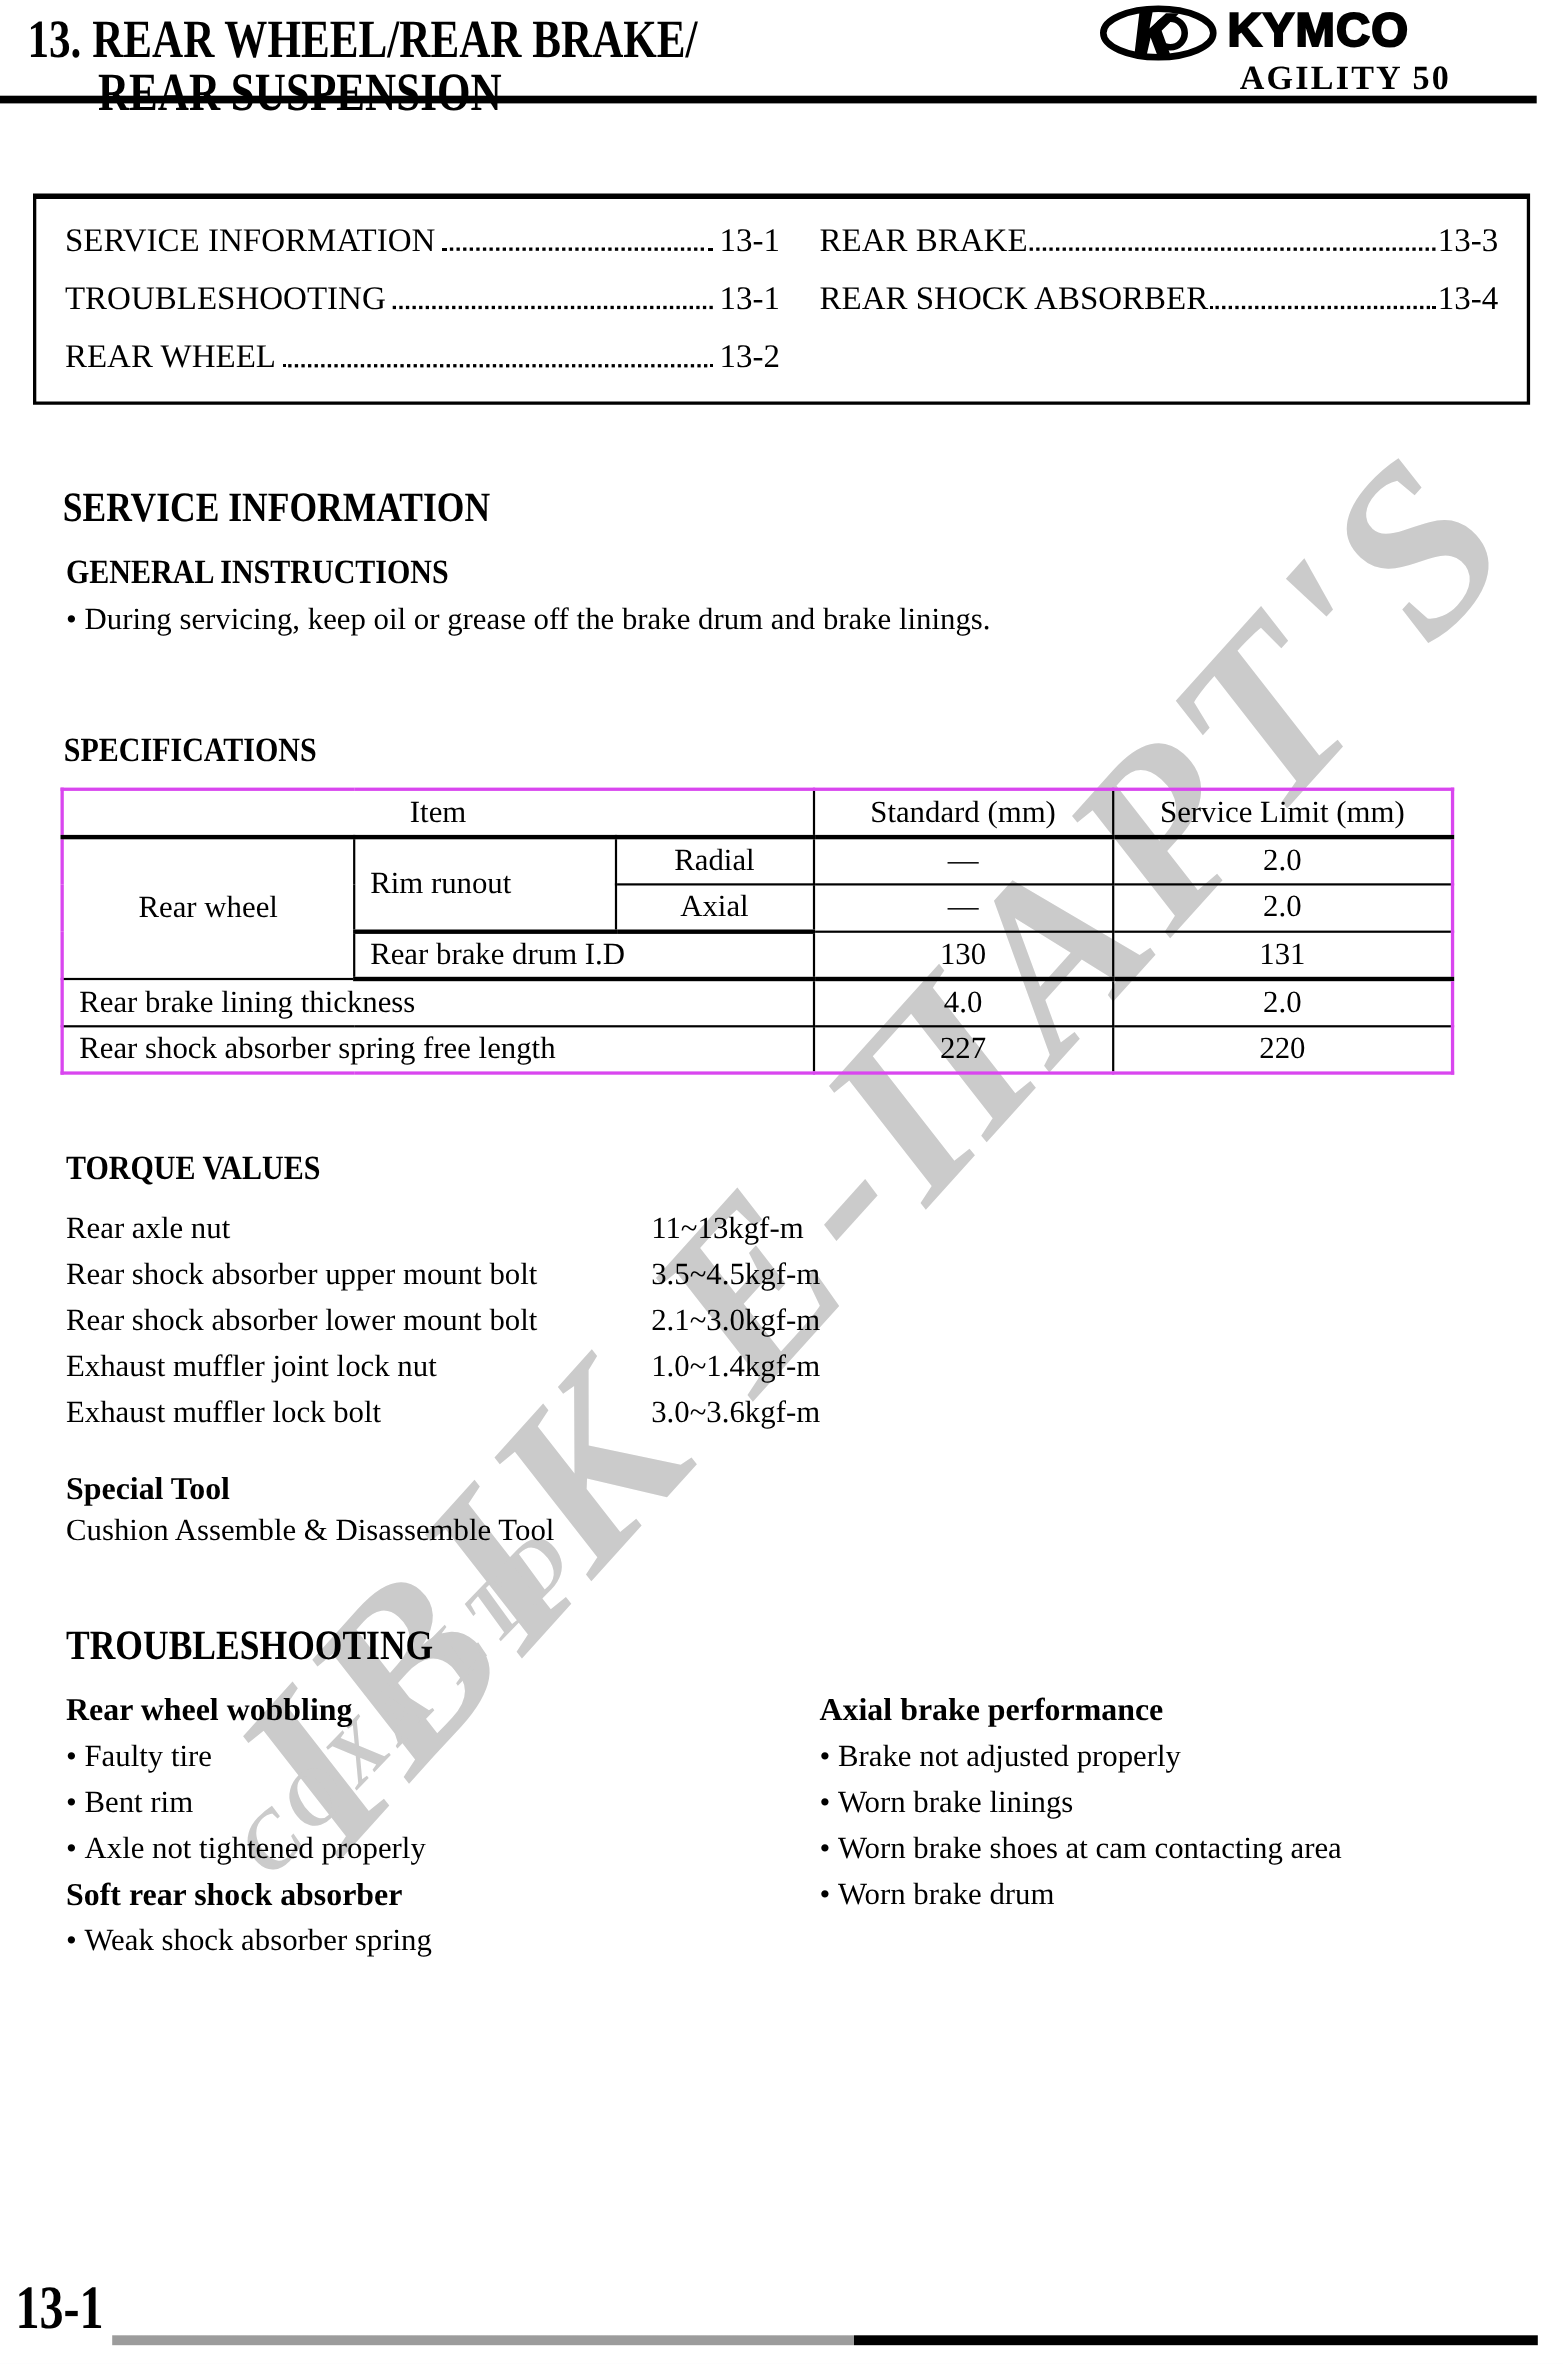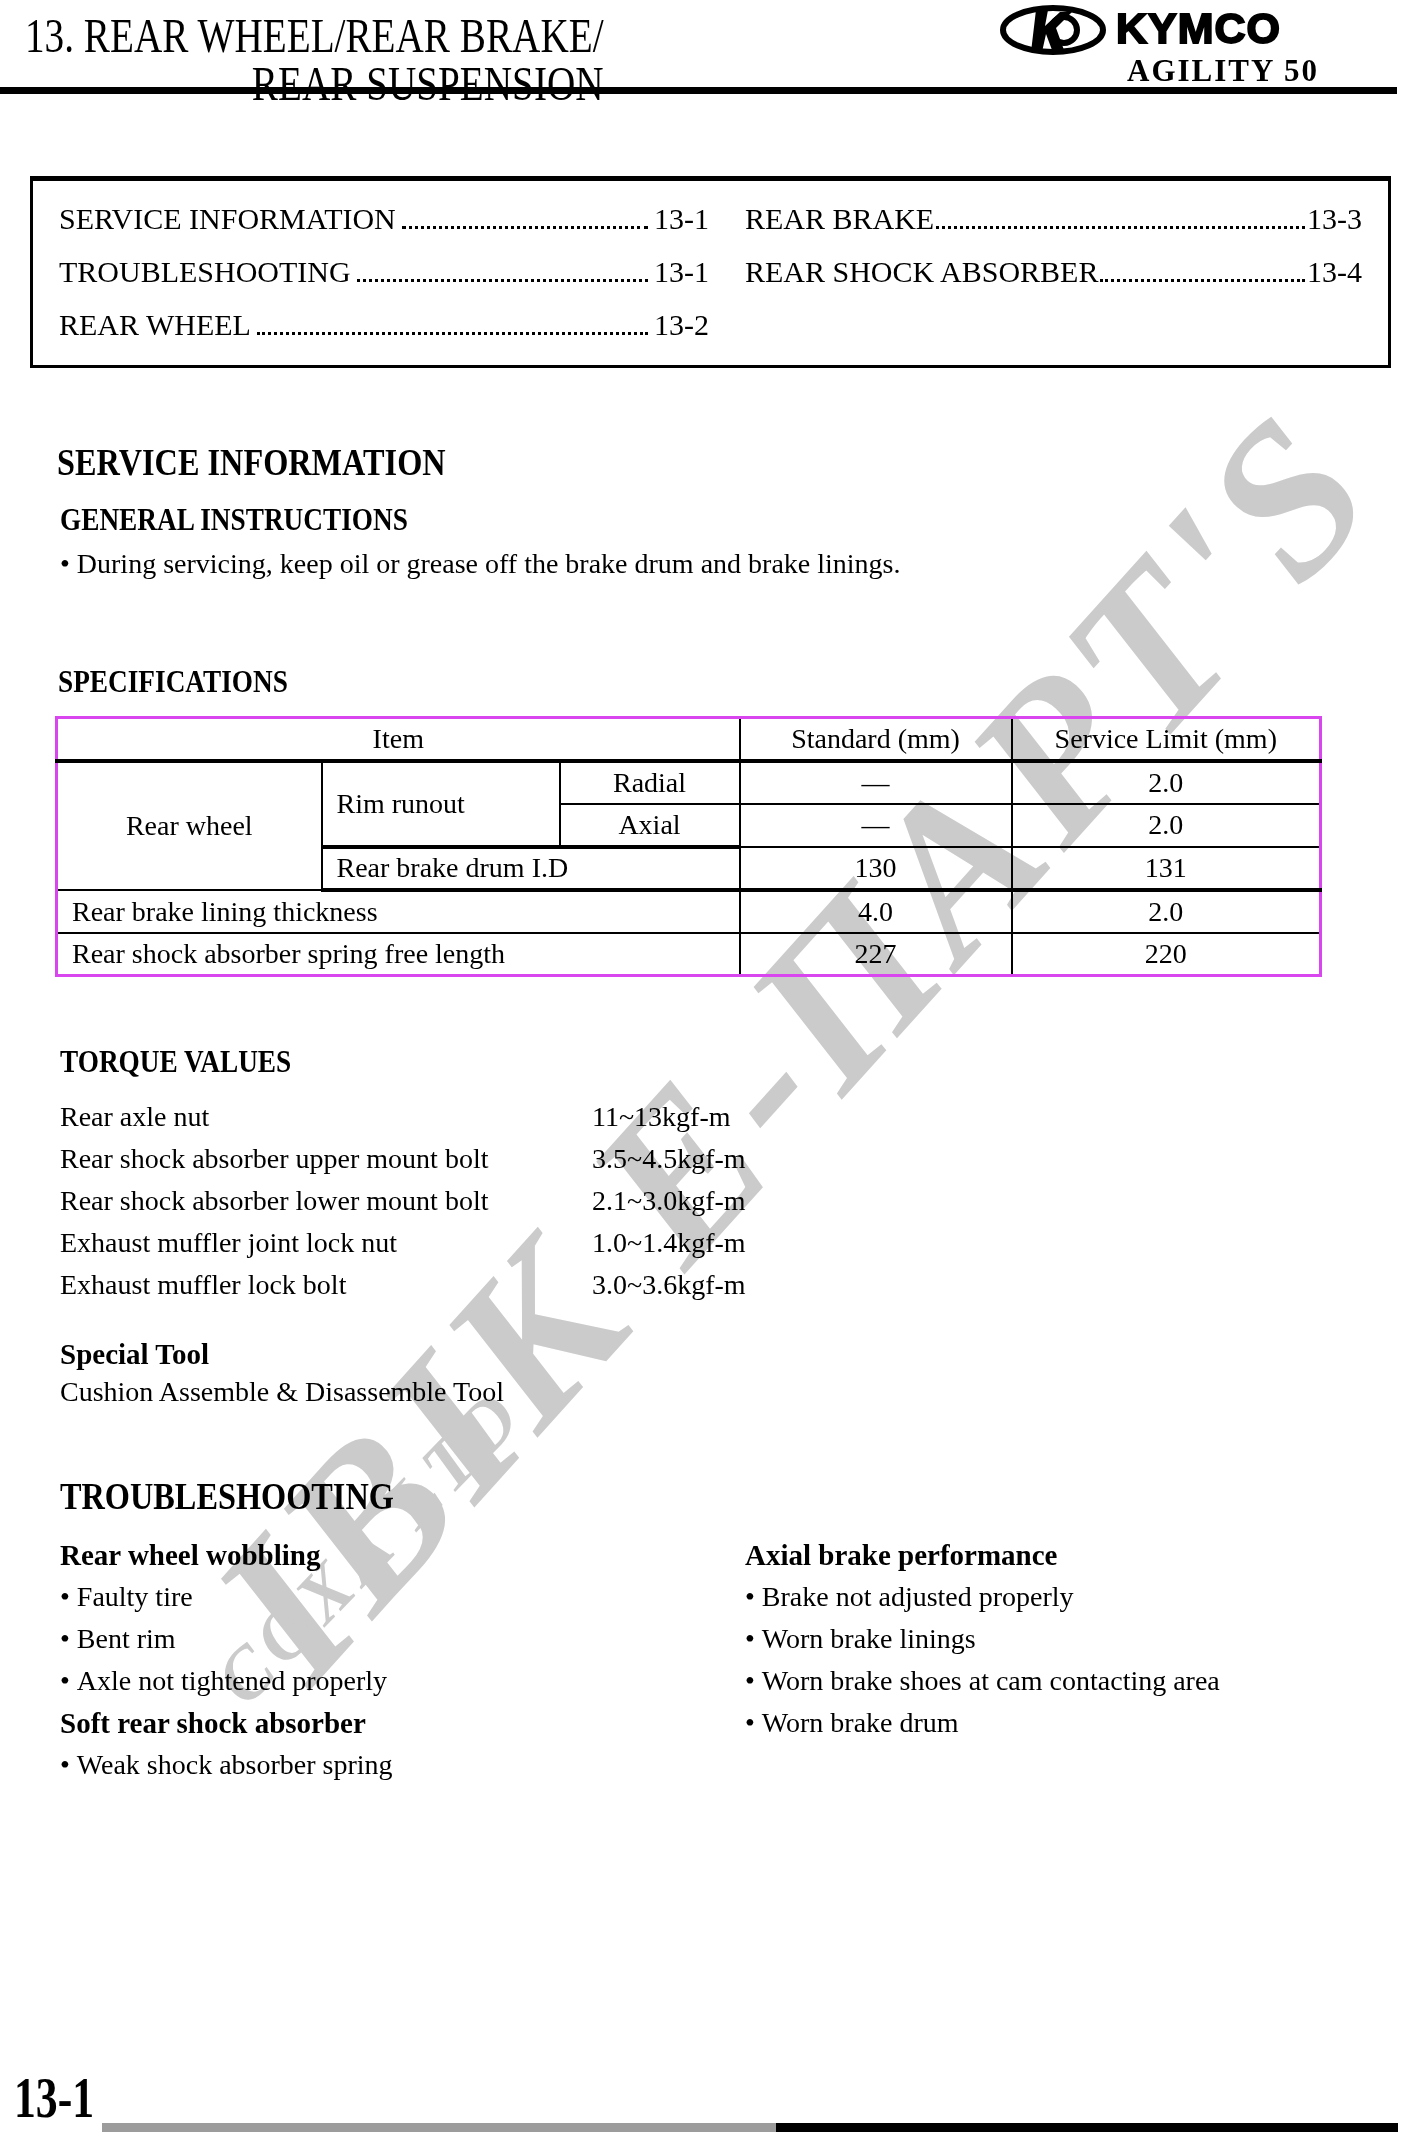--- a/index.html
+++ b/index.html
@@ -30,21 +30,21 @@
     transform:rotate(-46deg);
     font-family:"Liberation Serif", serif;
     font-style:italic; font-weight:bold;
     font-size:72px; letter-spacing:7px;
     color:#cbcbcb; white-space:nowrap;
     z-index:0; user-select:none;
   }
   .content { position:absolute; inset:0; z-index:1; }
 
   
-  .chapter { position:absolute; left:25px; top:12px; font-weight:normal;text-align:right; }
+  .chapter { position:absolute; left:25px; top:12px; font-weight:bold; }
   .chapter .l1, .chapter .l2 {
     font-size:49px; line-height:48px; white-space:nowrap;
     transform:scaleX(0.80); transform-origin:0 0; display:block;
   }
   .chapter .l2 { padding-left:80px; }
   .logo-block { position:absolute; left:998px; top:4px; display:flex; align-items:flex-start; }
   .kymco-text {
     font-family:"Liberation Sans", sans-serif;
     font-weight:bold; font-size:43px; letter-spacing:1px;
     -webkit-text-stroke:2px #000; margin-left:8px;

